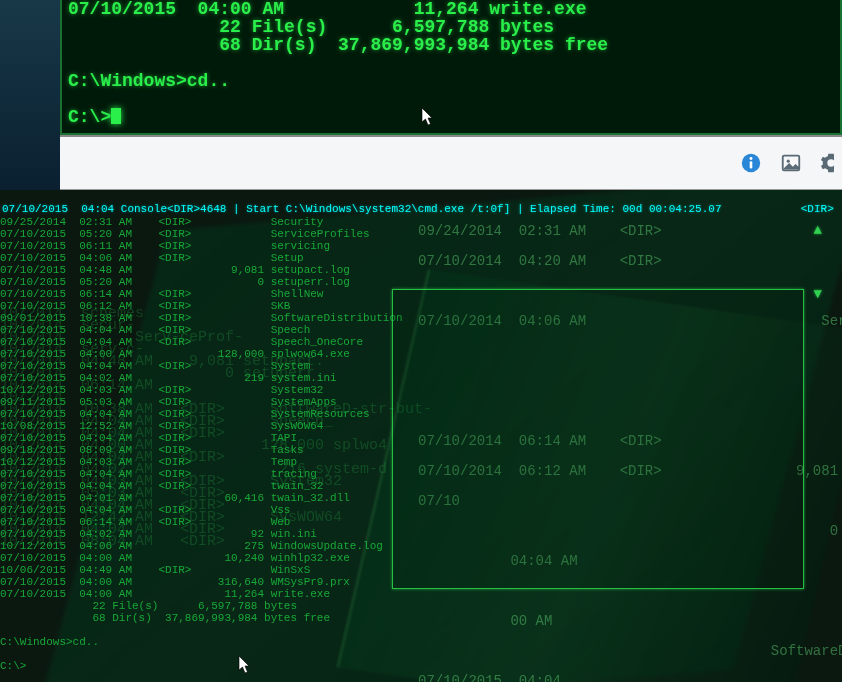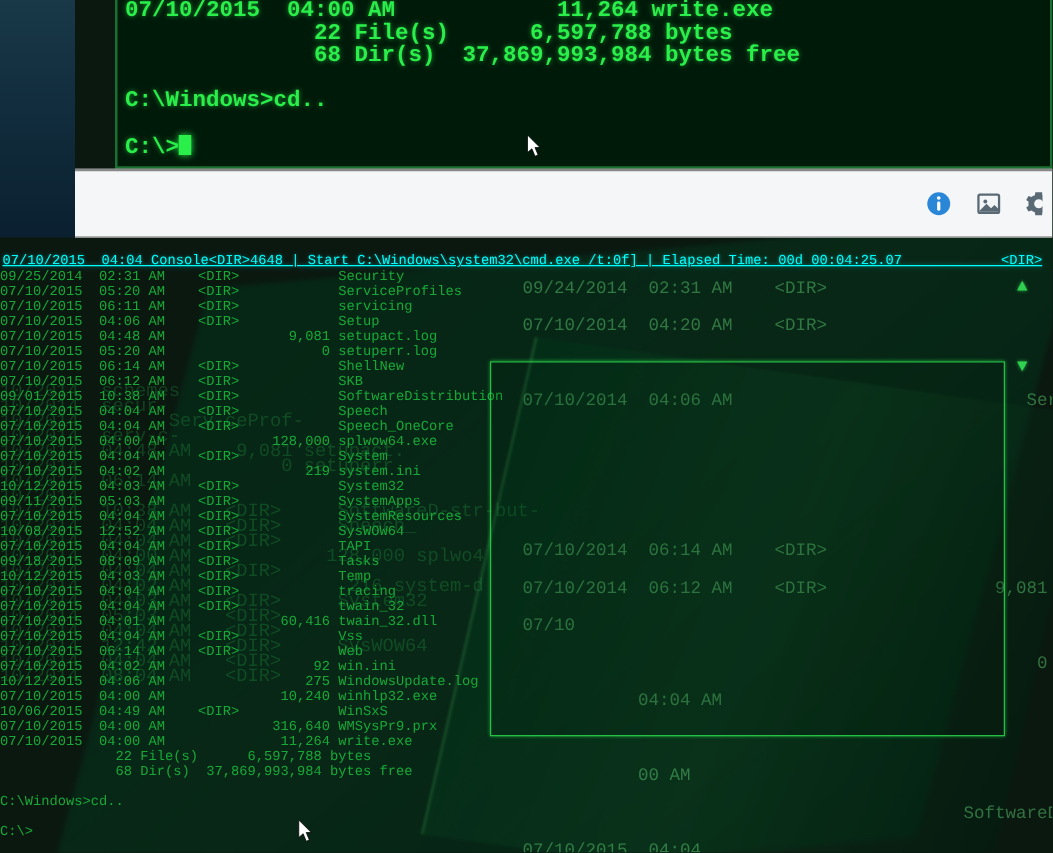--- a/index.html
+++ b/index.html
@@ -47,21 +47,20 @@
     box-sizing: border-box;
     color: #2aee4a;
     font-weight: bold;
     font-size: 18px;
     line-height: 18px;
     padding: 0 6px 8px 6px;
     text-shadow: 0 0 4px rgba(42,238,74,0.6);
     font-family: 'Consolas','Courier New', monospace;
     white-space: pre;
     overflow: hidden;
-    margin-left: 32px;
   }
   .sidebar-left {
     position: absolute;
     top:0;left:0;width:60px;height:190px;
     background: linear-gradient(#183848, #0a2030);
   }
   .toolbar {
     position: absolute;
     top: 135px;
     left: 60px;
@@ -83,21 +82,20 @@
     position: absolute;
     top: 200px;
     left: 0;
     right: 0;
     color: #00ffff;
     font-size: 11px;
     line-height: 14px;
     white-space: pre;
     padding: 2px 2px;
     text-shadow: 0 0 3px rgba(0,255,255,0.5);
-    text-decoration: underline;
   }
   .bg-text {
     position: absolute;
     top: 216px;
     left: 0;
     right: 0;
     bottom: 0;
     color: #18a838;
     font-size: 11px;
     line-height: 12px;

